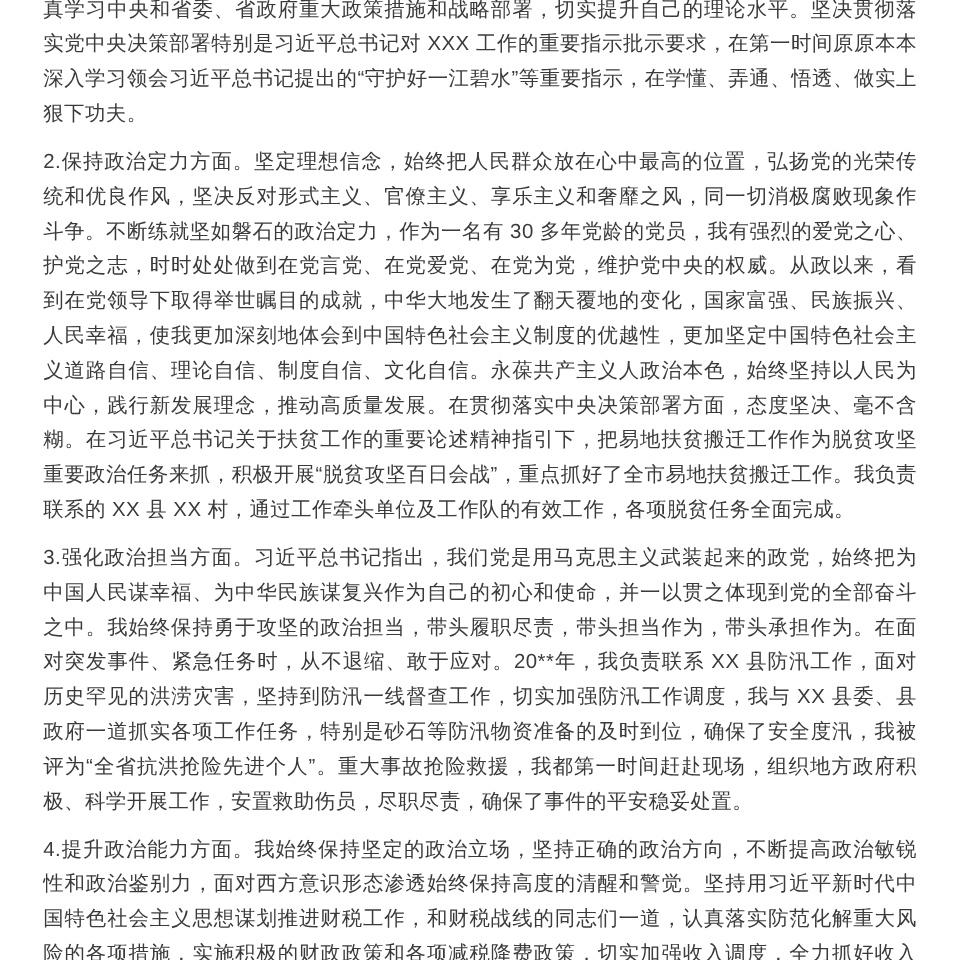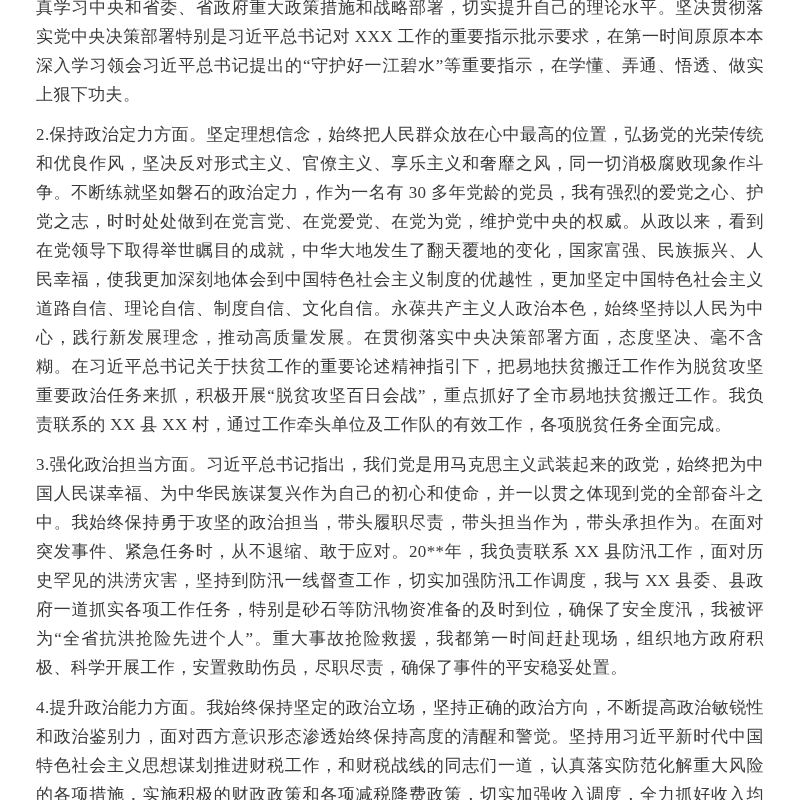--- a/index.html
+++ b/index.html
@@ -14,21 +14,20 @@
     font-family: "Liberation Sans", "DejaVu Sans", sans-serif;
   }
   .page {
     position: relative;
     width: 800px;
     height: 800px;
     overflow: hidden;
     box-sizing: border-box;
     padding: 0 36px;
     background: #ffffff;
-    font-family: Liberation Serif, serif;
   }
   
   .content {
     margin-top: -7px;
   }
   .para {
     margin: 0 0 11px 0;
     font-size: 17px;
     line-height: 29px;
     color: #3a3a3a;

